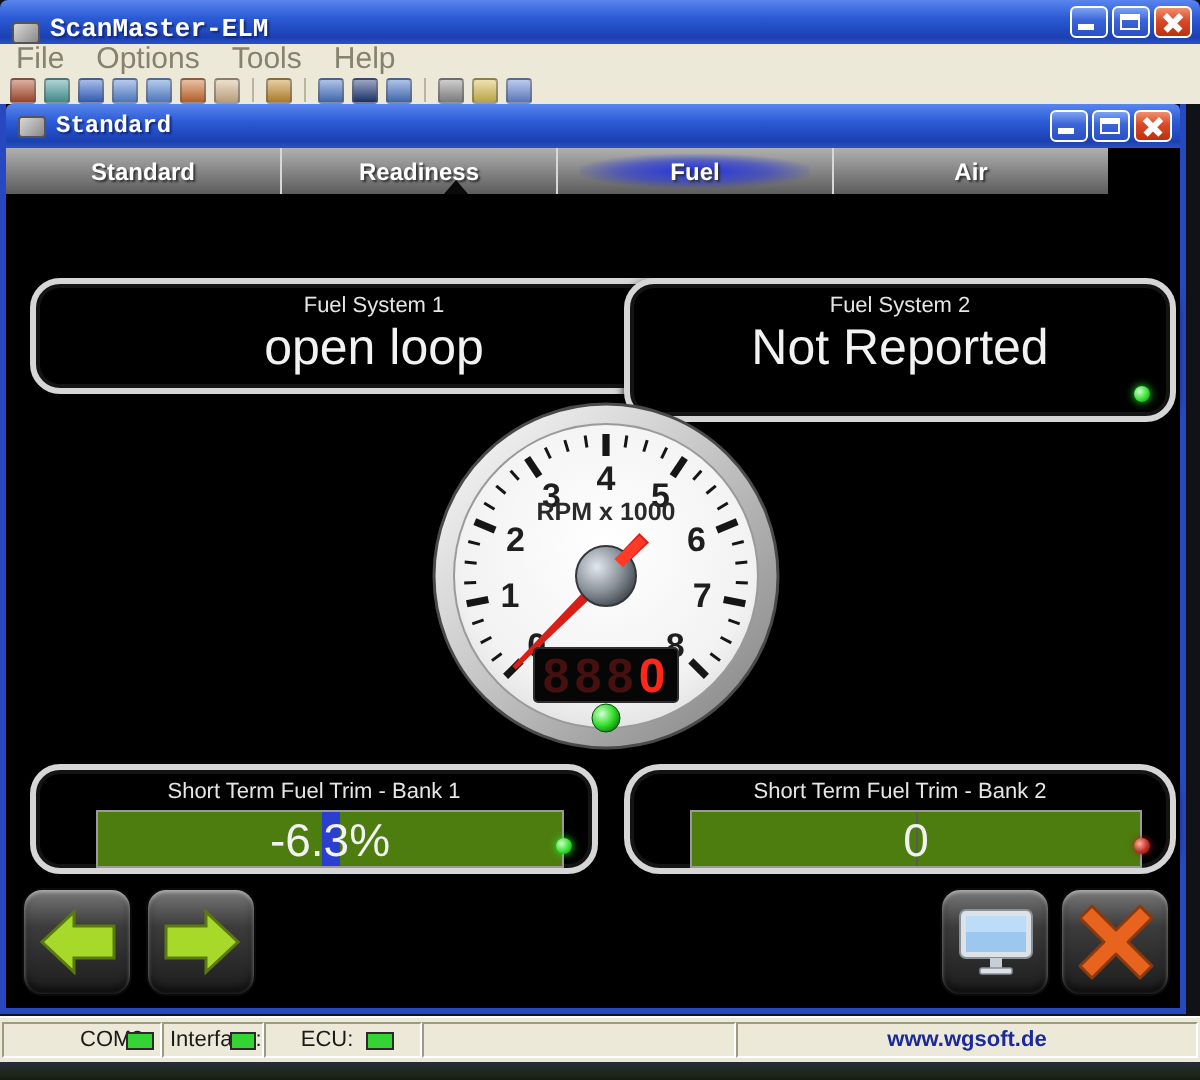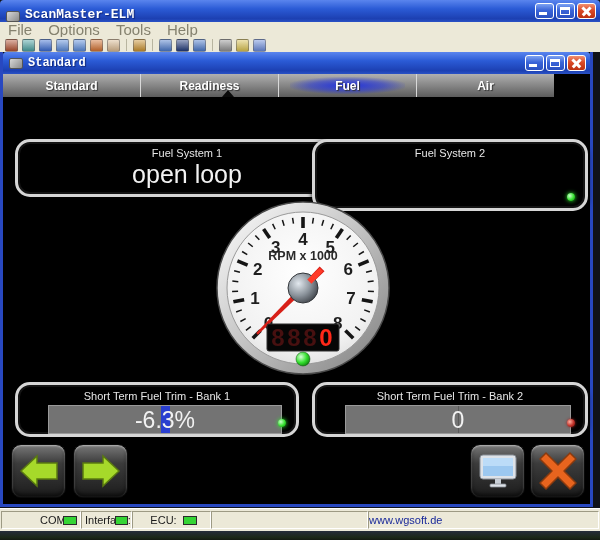--- a/index.html
+++ b/index.html
@@ -57,47 +57,47 @@
 
   
   .panel{position:absolute;background:#000;border:3px solid #d6d6d6;border-radius:15px;
     box-shadow:0 2px 5px rgba(0,0,0,.9), inset 0 0 0 2px #141414;}
   .panel .plabel{text-align:center;color:#e6e6e6;font-size:11px;margin-top:5px;}
   .panel .pvalue{text-align:center;color:#f2f2f2;font-size:25px;line-height:30px;}
   .led{position:absolute;right:10px;bottom:7px;width:8px;height:8px;border-radius:50%;
     background:radial-gradient(circle at 35% 35%,#caffca,#35e02f 55%,#0c7a0a);box-shadow:0 0 4px #2aef2a;}
   .led.red{background:radial-gradient(circle at 35% 35%,#ffb0a0,#c03028 55%,#601008);box-shadow:0 0 3px #a02020;}
   .trim-box{position:absolute;left:30px;right:14px;top:20px;height:29px;border:1px solid #9a9a9a;
-    background:#737373;overflow:hidden;}
+    background:#4d7c0f;overflow:hidden;}
   .trim-box .tvalue{position:relative;z-index:2;text-align:center;color:#f2f2f2;font-size:23px;line-height:28px;}
   .trim-bar{position:absolute;z-index:1;left:50%;top:0;width:9px;height:100%;margin-left:-4px;}
   .trim-centerline{position:absolute;z-index:1;left:50%;top:0;width:1px;height:100%;background:#5a5a5a;}
 
   #p-fs1{left:12px;top:87px;width:344px;height:58px;}
   #p-fs2{left:309px;top:87px;width:276px;height:72px;}
   #p-b1{left:12px;top:330px;width:284px;height:55px;}
-  #p-b2{left:309px;top:330px;width:276px;height:55px;}
+  #p-b2{left:309px;top:330px;width:276px;height:55px;border-radius:18px;}
 
   
   #gauge-wrap{position:absolute;left:212px;top:148px;width:176px;height:176px;}
 
   
   .big-btn{position:absolute;width:55px;height:54px;border-radius:10px;border:1px solid #0a0a0a;
     background:linear-gradient(180deg,#787878 0%,#3c3c3c 35%,#1c1c1c 100%);
     box-shadow:inset 0 1px 2px rgba(255,255,255,.5), inset 0 -3px 4px rgba(0,0,0,.6), 0 1px 3px rgba(0,0,0,.8);
     display:flex;align-items:center;justify-content:center;padding:0;cursor:pointer;}
   #btn-back{left:8px;top:392px;} #btn-fwd{left:70px;top:392px;}
   #btn-monitor{left:467px;top:392px;} #btn-close{left:527px;top:392px;}
 
   
   .statusbar{position:absolute;left:0;top:508px;width:600px;height:23px;background:#ece9d8;border-top:1px solid #fff;}
   .seg{position:absolute;top:2px;height:18px;border:1px solid;border-color:#9d9a84 #fff #fff #9d9a84;
     display:flex;align-items:center;font-size:11px;color:#1a1a1a;}
   .seg .ind{width:14px;height:9px;border:1px solid #2a2a2a;margin-left:6px;}
-  .website{width:100%;text-align:left;font-weight:normal;color:#1a2a9a;font-size:11px;}
+  .website{width:100%;text-align:center;font-weight:bold;color:#1a2a9a;font-size:11px;}
   .bottom-strip{position:absolute;left:0;top:531px;width:600px;height:9px;
     background:linear-gradient(180deg,#262c3a,#1c2818 70%,#141a12);}
 </style>
 </head>
 <body>
 
 <div id="screen">
 
   <div class="main-titlebar">
     <div class="app-icon"></div>
@@ -179,20 +179,21 @@
     <div class="tab-marker"></div>
 
 
     <div class="panel" id="p-fs1">
       <div class="plabel">Fuel System 1</div>
       <div class="pvalue">open loop</div>
       <div class="led"></div>
     </div>
     <div class="panel" id="p-fs2">
       <div class="plabel">Fuel System 2</div>
+      <div class="pvalue">Not Reported</div>
       <div class="led"></div>
     </div>
 
     <div id="gauge-wrap">
       <svg id="gauge-svg" width="176" height="176" viewBox="-88 -88 176 176">
         <defs>
           <linearGradient id="ringGrad" x1="0" y1="0" x2="1" y2="1">
             <stop offset="0" stop-color="#ffffff"></stop>
               <stop offset="0.5" stop-color="#c2c2c2"></stop>
               <stop offset="1" stop-color="#7e7e7e"></stop>

